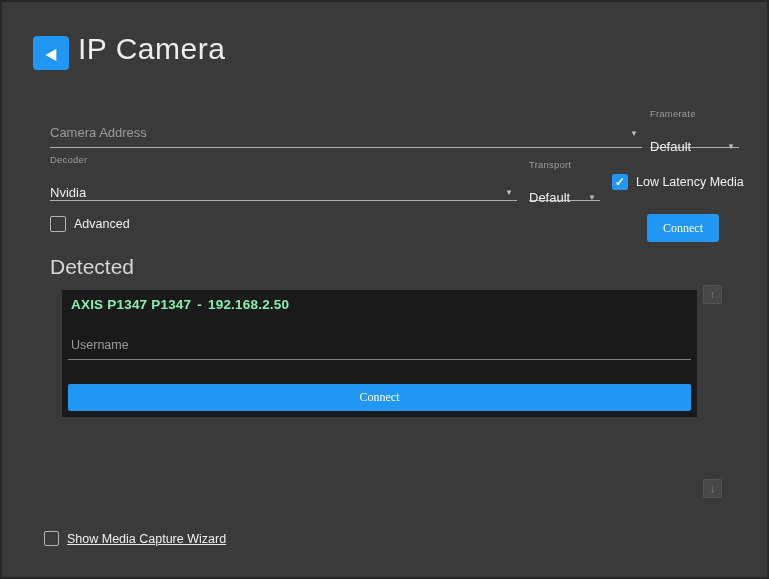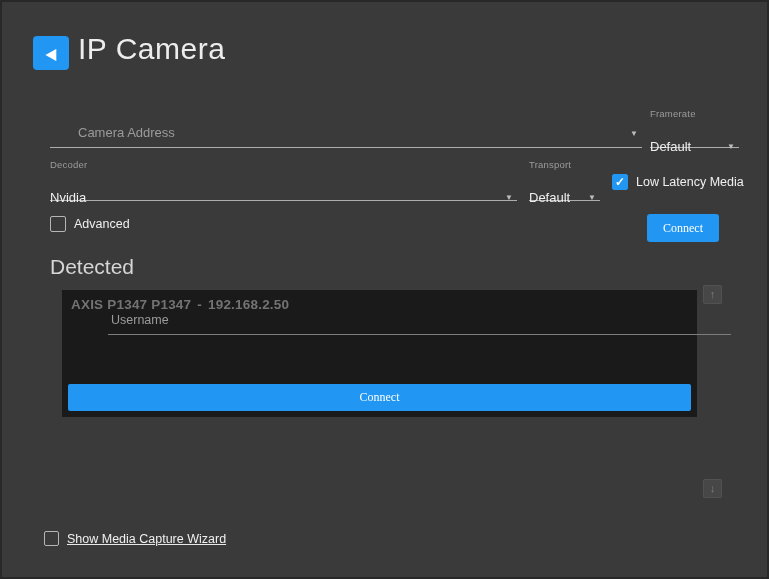--- a/index.html
+++ b/index.html
@@ -36,34 +36,33 @@
   .underline { border-bottom: 1px solid #aeaeae; }
 
   .camera-address {
     position: absolute; left: 48px; top: 112px; width: 592px; height: 34px;
     display: flex; align-items: flex-end;
   }
   .camera-address input {
     flex: 1; background: transparent; border: none; outline: none;
     color: #e8e8e8; font-size: 13px; padding: 0 0 7px 0;
     font-family: "Liberation Sans", sans-serif;
-    margin-left: 28px;
   }
   .camera-address input::placeholder { color: #9b9b9b; }
   .caret { font-size: 8px; color: #bdbdbd; line-height: 1; padding: 0 4px 9px 4px; cursor: pointer; }
 
   .combo {
     position: absolute;
     display: flex; flex-direction: column; gap: 20px;
   }
   .combo .value-row { display: flex; align-items: flex-end; justify-content: space-between; flex: 1; cursor: pointer; }
   .combo .value { font-size: 13px; color: #efefef; padding-bottom: 6px; }
 
   .combo-framerate { left: 648px; top: 106px; width: 89px; height: 40px; }
-  .combo-decoder   { left: 48px;  top: 157px; width: 467px; height: 42px; }
+  .combo-decoder   { left: 48px;  top: 157px; width: 467px; height: 42px; justify-content: center; }
   .combo-transport { left: 527px; top: 157px; width: 71px;  height: 42px; justify-content: space-between; }
 
   
   .checkbox-row { position: absolute; display: flex; align-items: center; gap: 8px; cursor: pointer; }
   .cb {
     width: 16px; height: 16px; border-radius: 2px;
     border: 1px solid #b5b5b5; background: transparent;
     display: flex; align-items: center; justify-content: center;
     flex: none;
   }
@@ -89,33 +88,33 @@
   .detected-heading {
     position: absolute; left: 48px; top: 253px;
     font-size: 21px; font-weight: 300; color: #d6d6d6;
   }
   .camera-card {
     position: absolute; left: 60px; top: 288px; width: 635px; height: 127px;
     background: #1a1a1a;
   }
   .camera-card .card-title {
     position: absolute; left: 9px; top: 7px;
-    font-size: 13.5px; font-weight: bold; color: #737373;
+    font-size: 13.5px; font-weight: bold; color: #86efac;
     letter-spacing: 0.2px;
   }
   .camera-card .card-title .dash { padding: 0 6px; }
   .card-input {
     position: absolute; left: 6px; width: 623px; height: 25px;
     background: transparent; border: none; outline: none;
     border-bottom: 1px solid #7d7d7d;
     color: #e8e8e8; font-size: 12.5px; padding: 0 0 4px 3px;
     font-family: "Liberation Sans", sans-serif;
   }
   .card-input::placeholder { color: #9b9b9b; }
-  .card-username { top: 308px; margin-left: 40px; }
+  .card-username { top: 333px; }
   .card-password { top: 343px; }
   .card-connect { position: absolute; left: 6px; top: 94px; width: 623px; height: 27px; border-radius: 2px; }
 
   
   .scroll-btn {
     position: absolute; left: 701px;
     width: 19px; height: 19px;
     background: rgba(255,255,255,0.07);
     border: 1px solid rgba(255,255,255,0.06);
     border-radius: 2px;

